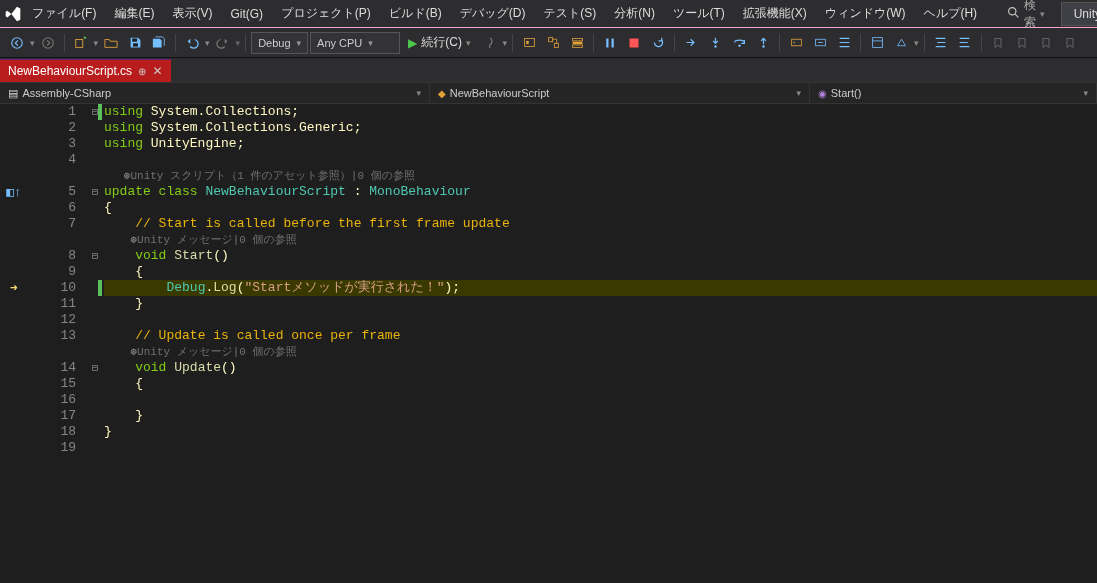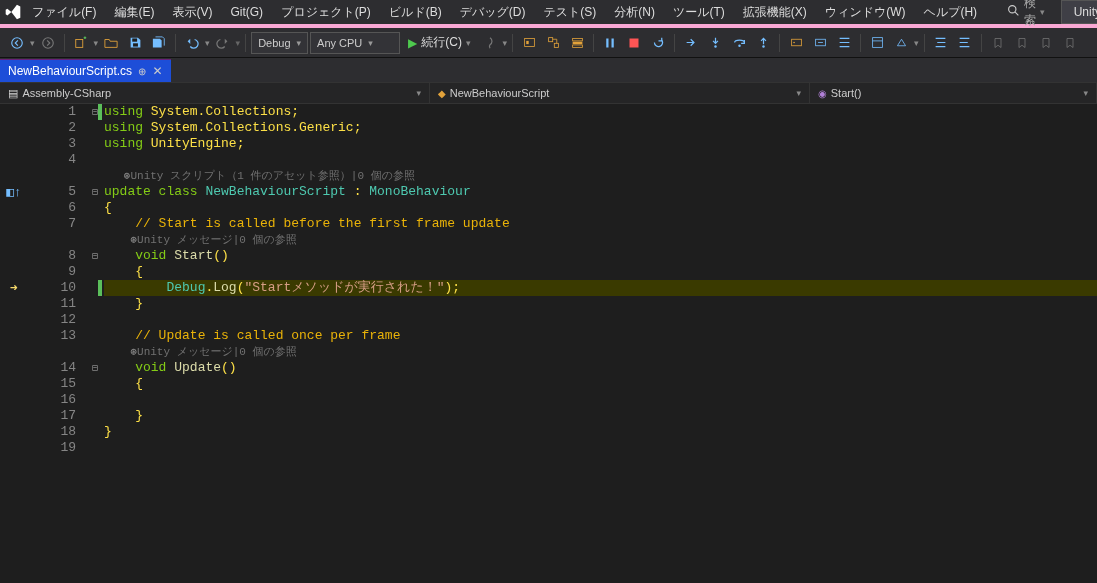--- a/index.html
+++ b/index.html
@@ -1,37 +1,37 @@
 <!DOCTYPE html>
 <html><head>
 <meta charset="utf-8">
 <style>
   * { margin:0; padding:0; box-sizing:border-box; }
   body { background:#1e1e1e; color:#ccc; font-family:"Segoe UI","Meiryo",sans-serif; font-size:12px; width:1097px; height:583px; overflow:hidden; }
-  .menubar { display:flex; align-items:center; height:28px; background:#2d2d30; padding:0 4px; gap:2px; border-bottom:4px solid #f9a8d4; }
+  .menubar { display:flex; align-items:center; height:28px; background:#2d2d30; padding:0 4px; gap:2px; border-bottom:1px solid #f9a8d4; }
   .logo-icon { width:24px; height:24px; display:flex; align-items:center; justify-content:center; color:#fff; }
   .menu-item { padding:4px 8px; color:#ddd; cursor:default; white-space:nowrap; }
   .menu-spacer { flex:1; }
   .search-box { display:flex; align-items:center; gap:4px; padding:2px 8px; color:#aaa; }
   .solution-btn { background:#3f3f46; color:#ddd; padding:4px 12px; margin-left:6px; border:1px solid #555; }
   .sep-v { width:1px; height:20px; background:#444; margin:0 4px; }
   .toolbar { display:flex; align-items:center; height:30px; background:#2d2d30; padding:0 6px; gap:2px; border-bottom:1px solid #111; }
   .tbtn { width:22px; height:22px; display:flex; align-items:center; justify-content:center; color:#ccc; cursor:default; }
   .tbtn svg { display:block; }
   .tbtn.blue { color:#75beff; }
   .tbtn.red { color:#f55; }
   .tbtn.orange { color:#e2a23a; }
   .tbtn.grey { color:#777; }
   .dd { display:flex; align-items:center; height:22px; background:#333337; border:1px solid #555; padding:0 6px; gap:6px; color:#ccc; font-size:11px; }
   .dd .caret { color:#999; font-size:9px; }
   .run-btn { display:flex; align-items:center; gap:4px; height:22px; padding:0 6px; color:#ddd; }
   .run-btn .tri { color:#4ec94e; }
   .sep-tb { width:1px; height:18px; background:#444; margin:0 3px; }
   .tabstrip { display:flex; align-items:flex-end; height:24px; background:#2d2d30; }
-  .tab { display:flex; align-items:center; gap:6px; background:#1d4ed8; border-top:1px solid #68217a; padding:4px 8px; color:#fff; font-size:12px; }
+  .tab { display:flex; align-items:center; gap:6px; background:#b91c1c; border-top:1px solid #68217a; padding:4px 8px; color:#fff; font-size:12px; }
   .tab .pin { color:#ccc; font-size:10px; }
   .tab .close { color:#ccc; font-size:12px; }
   .navbar { display:flex; align-items:center; height:22px; background:#252526; border-top:1px solid #333; border-bottom:1px solid #333; font-size:11px; }
   .nav-seg { display:flex; align-items:center; gap:4px; padding:0 8px; color:#ccc; height:100%; }
   .nav-seg.grow { flex:1; border-right:1px solid #333; }
   .nav-seg .cube { color:#e2a23a; font-size:10px;}
   .nav-caret { color:#888; font-size:9px; margin-left:auto; }
   .editor { display:flex; height:calc(583px - 28px - 30px - 24px - 22px); background:#1e1e1e; font-family:Consolas,"Courier New",monospace; font-size:13px; }
   .margin-col { width:28px; background:#1e1e1e; }
   .margin-mark { height:16px; display:flex; align-items:center; justify-content:center; }
@@ -43,21 +43,21 @@
   .line { height:16px; line-height:16px; white-space:pre; position:relative; }
   .line.hl { background:#3a3a00; }
   .mod-bar { position:absolute; left:-6px; top:0; width:4px; height:16px; background:#5bbf5b; }
   .kw { color:#84cc16; }
   .type { color:#4ec9b0; }
   .str { color:#d69d85; }
   .comment { color:#eab308; }
   .method { color:#dcdcaa; }
   .codelens { color:#717171; font-size:11px; }
   .codelens .dot { color:#888; }
-  .plain { color:#fde047; }
+  .plain { color:#fef9c3; }
 </style>
 </head>
 <body>
 
 <div class="menubar">
   <div class="logo-icon">
     <svg width="18" height="18" viewBox="0 0 32 32">
         <path fill="#fff" d="M23 3l-10 13L6 10l-3 2v8l3 2 7-6 10 13 6-3V6z"></path>
       </svg>
   </div>

